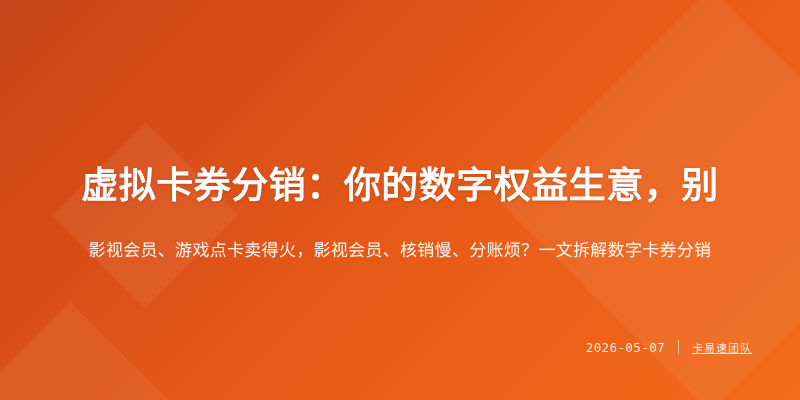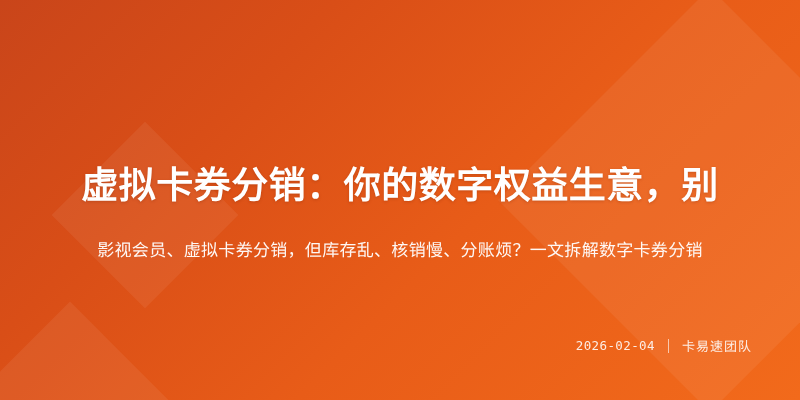--- a/index.html
+++ b/index.html
@@ -119,46 +119,47 @@
   }
 
   #meta-separator {
     display: inline-block;
     width: 1px;
     height: 14px;
     background: rgba(255, 255, 255, 0.62);
   }
 
   #meta-author {
-    font-size: 13px;
+    font-size: 11px;
     letter-spacing: 1px;
+    text-decoration: underline;
   }
 </style>
 </head>
 <body>
 
 <div id="cover-card">
 
   <div class="deco-layer">
     <div class="diamond" id="diamond-large-right"></div>
     <div class="diamond" id="diamond-mid-left"></div>
     <div class="diamond" id="diamond-small-bottom"></div>
   </div>
 
   <div id="content">
 
     <div id="title-block">
       <div class="title-line">虚拟卡券分销：你的数字权益生意，别</div>
     </div>
 
     <div id="subtitle-block">
-      <div class="subtitle-line">影视会员、虚拟卡券分销，但库存乱、核销慢、分账烦？一文拆解数字卡券分销</div>
+      <div class="subtitle-line">影视会员、游戏点卡卖得火，影视会员、核销慢、分账烦？一文拆解数字卡券分销</div>
     </div>
 
   </div>
 
   <div id="footer-meta">
-    <span id="meta-date">2026-02-04</span>
+    <span id="meta-date">2026-05-07</span>
     <span id="meta-separator"></span>
     <span id="meta-author">卡易速团队</span>
   </div>
 
 </div>
 
 </body></html>

